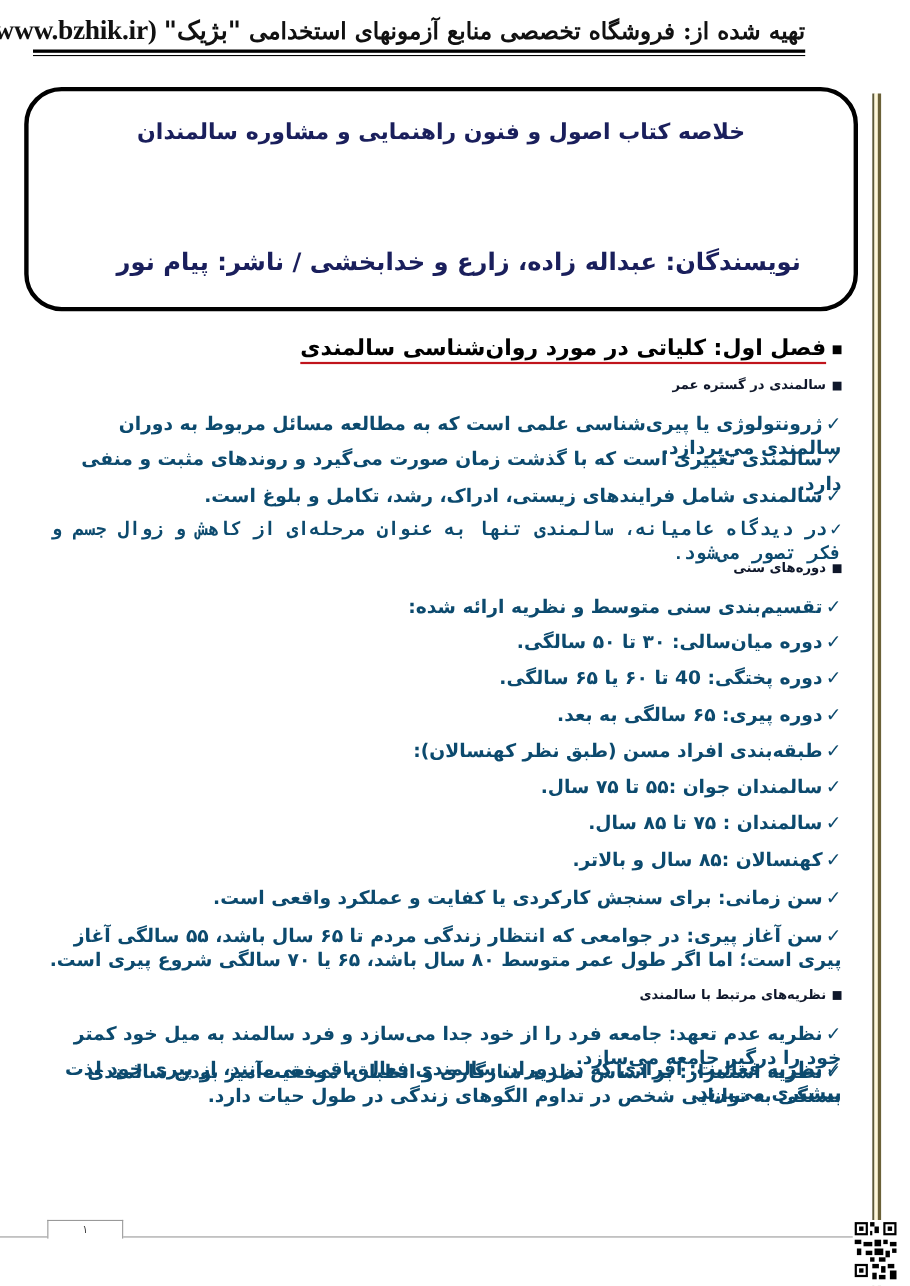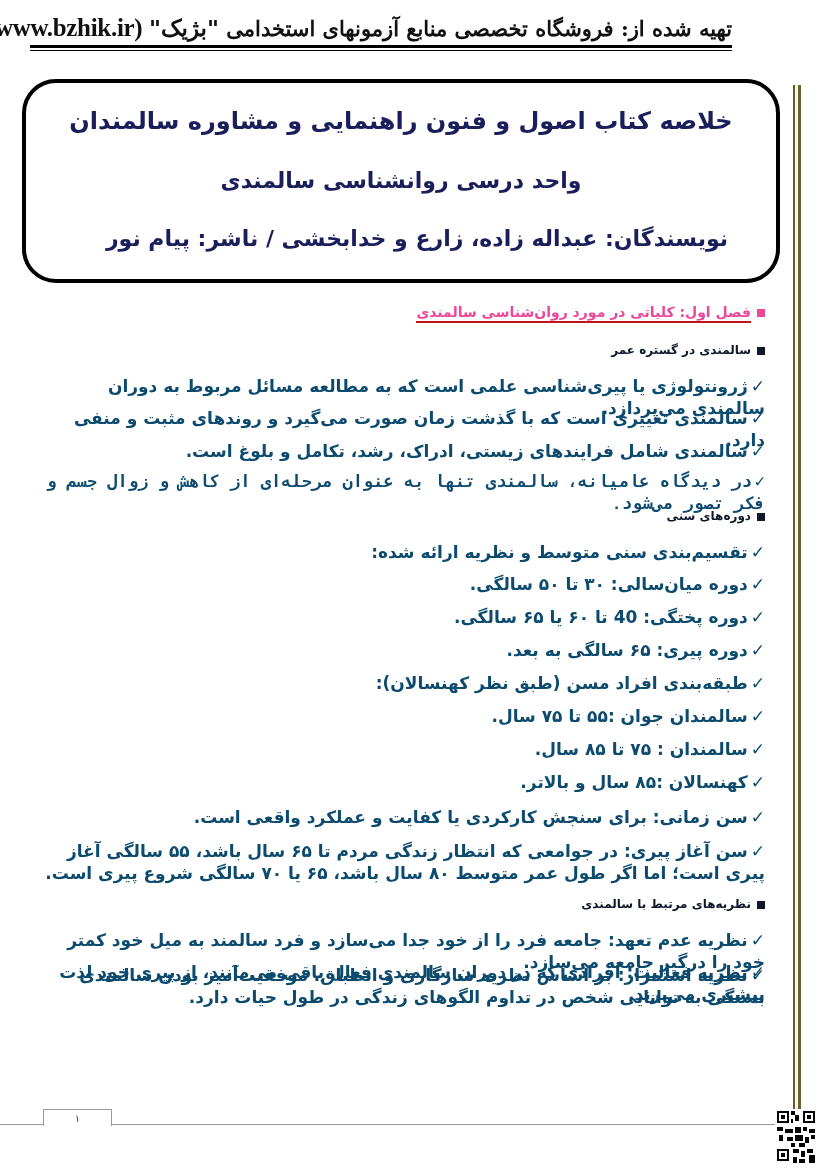--- a/index.html
+++ b/index.html
@@ -16,30 +16,30 @@
   .header-line .url { font-family:"Liberation Serif", serif; font-size:25px; }
   .rule-thick { position:absolute; left:30px; width:702px; background:#000; }
   .title-box {
     position:absolute; left:22px; top:79px; width:750px; height:196px;
     border:4px solid #000; border-radius:34px; background:#fff;
   }
   .title-line {
     position:absolute; left:0; right:0; text-align:center; direction:rtl;
     font-weight:bold; color:#1a1f5c; white-space:nowrap;
   }
-  .t1 { top:24px; font-size:24px; }
+  .t1 { top:24px; font-size:20px; }
   .t2 { top:85px; font-size:22px; }
   .t3 { top:143px; font-size:22px;margin-left:32px; }
   .side-border { position:absolute; left:793px; top:85px; width:9px; height:1084px; }
   .side-border .l1 { position:absolute; left:0; top:0; width:2px; height:100%; background:#5e5a3a; }
   .side-border .l2 { position:absolute; left:5px; top:0; width:3px; height:100%; background:#6b6138; }
   .side-border .fill { position:absolute; left:2px; top:0; width:3px; height:100%; background:#fff8d8; }
   .content { position:absolute; left:30px; width:735px; direction:rtl; text-align:right; }
   .chapter {
-    top:304px; font-size:14px; font-weight:bold; color:#ec4899;
+    top:304px; font-size:20px; font-weight:bold; color:#000000;
   }
   .chapter span.txt { border-bottom:2px solid #c0141c; padding-bottom:1px; }
   .sq { display:inline-block; width:8px; height:8px; background:currentColor; margin-left:6px; vertical-align:middle; }
   .sect { font-size:12px; font-weight:bold; color:#0f172a; }
   .item { font-size:17px; font-weight:bold; color:#0c4a6e; line-height:22px; }
   .item .chk { font-weight:normal; margin-left:3px; }
   .footer-line { position:absolute; left:0; top:1124px; width:800px; height:1px; background:#999; }
   .page-tab {
     position:absolute; left:43px; top:1109px; width:67px; height:16px;
     border:1px solid #999; border-bottom:none; background:#fff;
@@ -51,21 +51,20 @@
 <body>
 
 <div class="header-line">
   <span>تهیه شده از: فروشگاه تخصصی منابع آزمونهای استخدامی </span><span class="brand">"بژیک"</span><span class="url"> (www.bzhik.ir)</span>
 </div>
 <div class="rule-thick" style="top:45px;height:3px;"></div>
 <div class="rule-thick" style="top:50px;height:1px;"></div>
 
 <div class="title-box">
   <div class="title-line t1">خلاصه کتاب اصول و فنون راهنمایی و مشاوره سالمندان</div>
-  <div class="title-line t2">واحد درسی روانشناسی سالمندی</div>
   <div class="title-line t3">نویسندگان: عبداله زاده، زارع و خدابخشی  /  ناشر: پیام نور</div>
 </div>
 
 <div class="side-border">
   <div class="l1"></div>
     <div class="fill"></div>
     <div class="l2"></div>
 </div>
 
 <div class="content chapter">

